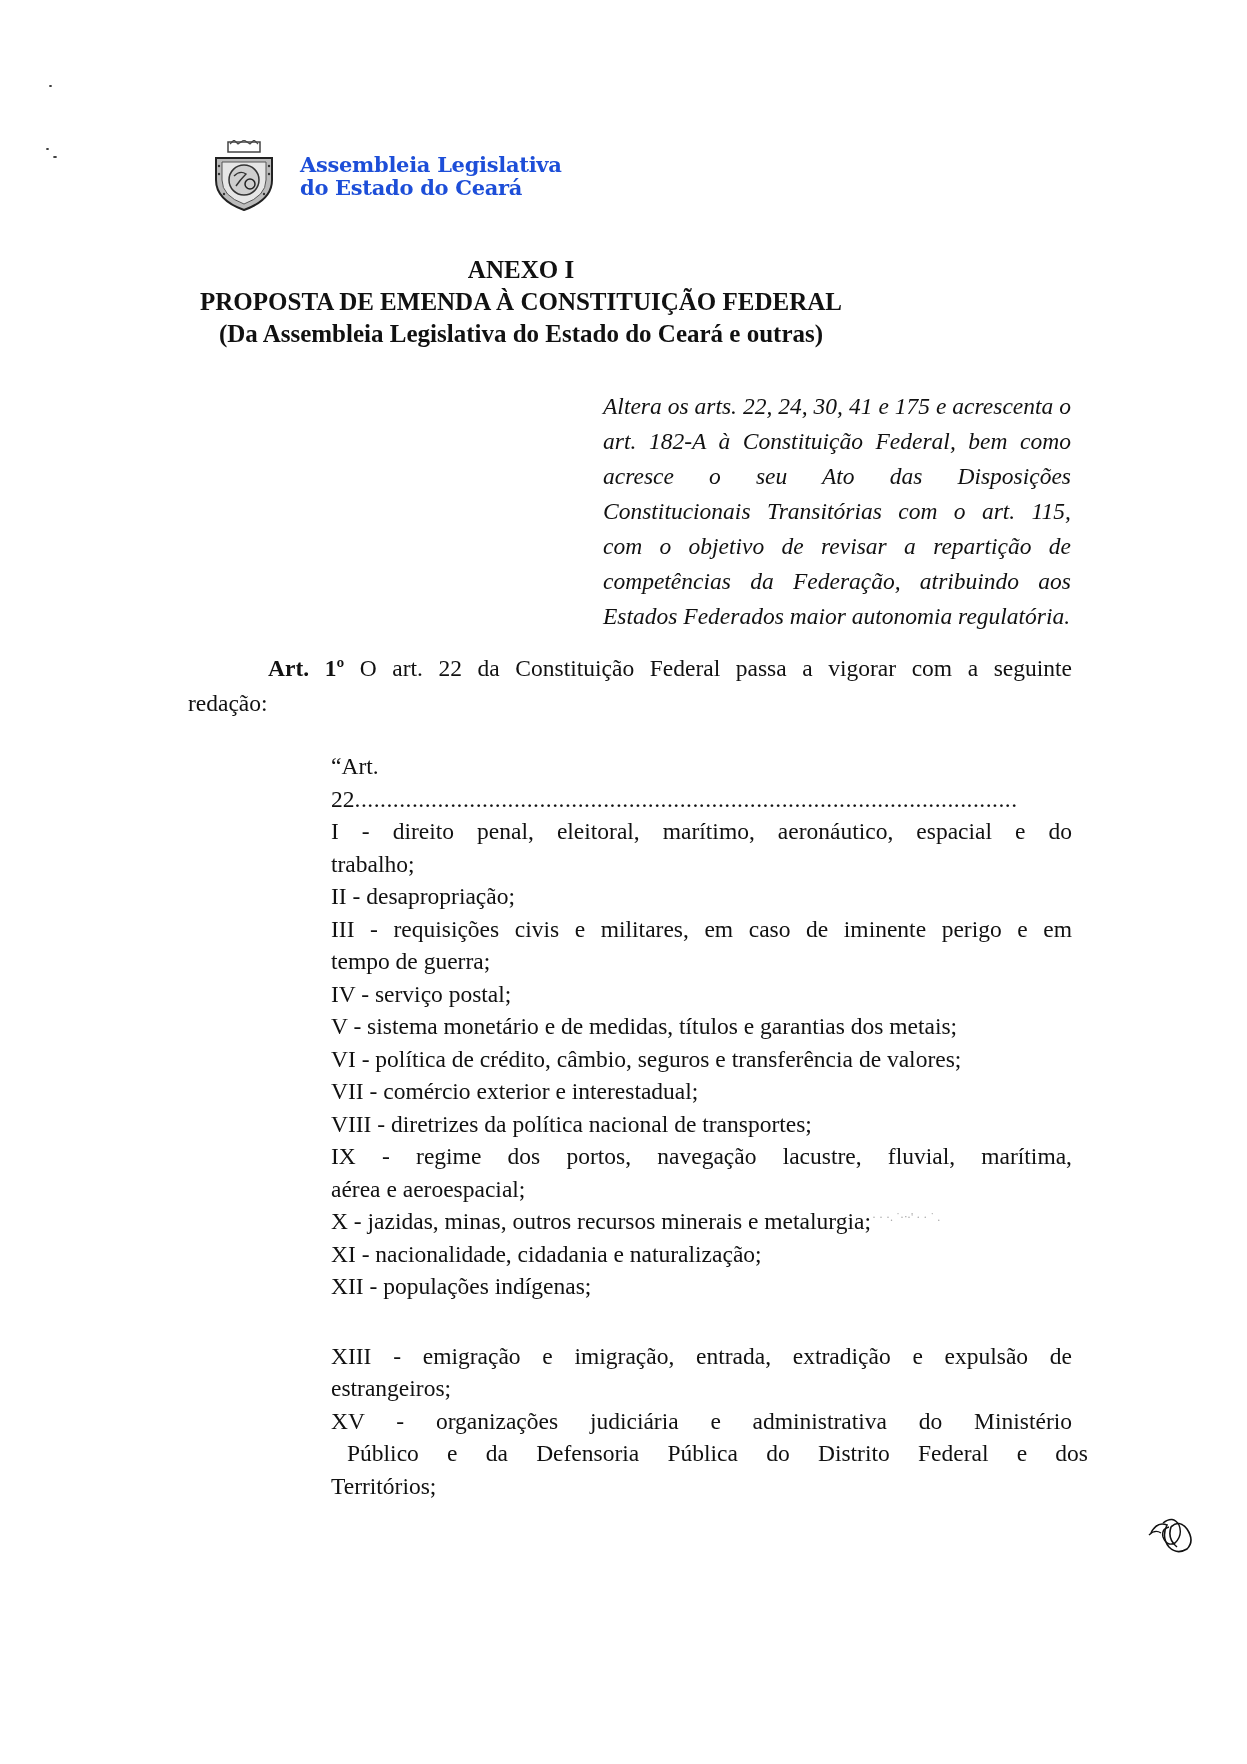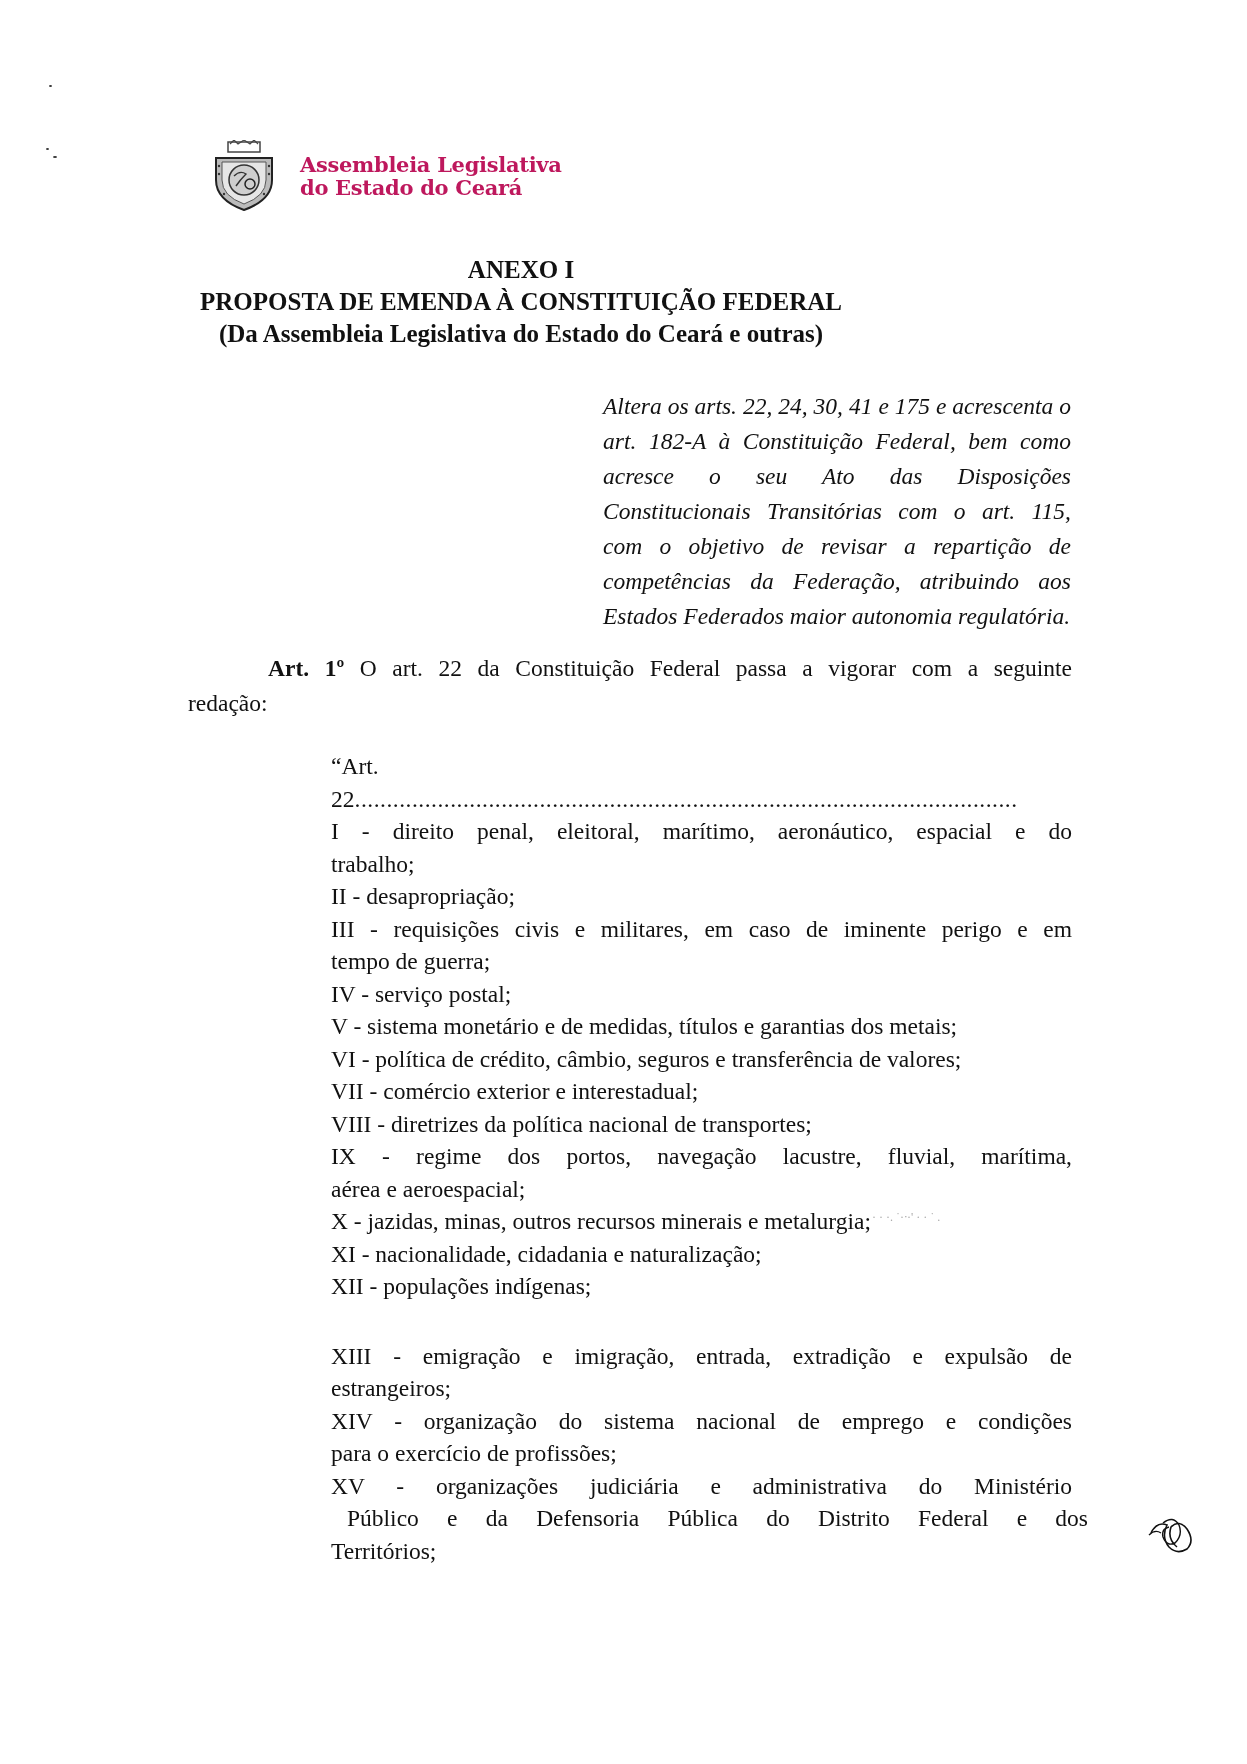--- a/index.html
+++ b/index.html
@@ -3,21 +3,21 @@
   <meta charset="utf-8">
   <style>
     html, body { margin: 0; padding: 0; background: #ffffff; }
     body {
       width: 1247px; height: 1764px; position: relative; overflow: hidden;
       font-family: "Liberation Serif", "DejaVu Serif", serif; color: #111;
     }
     .speck { position: absolute; background: #333; border-radius: 50%; }
     .letterhead { position: absolute; left: 210px; top: 140px; display: flex; align-items: center; }
     .crest { width: 68px; height: 72px; margin-right: 22px; }
-    .org-name { font-family: "DejaVu Serif", "Liberation Serif", serif; font-weight: bold; font-size: 21px; line-height: 23px; color: #be185d; letter-spacing: -0.3px; }
+    .org-name { font-family: "DejaVu Serif", "Liberation Serif", serif; font-weight: bold; font-size: 21px; line-height: 23px; color: #1d4ed8; letter-spacing: -0.3px; }
     .title-block { position: absolute; left: 0; width: 1042px; top: 254px; text-align: center; }
     .title-block div { font-size: 25px; line-height: 32px; font-weight: bold; }
     .ementa {
       position: absolute; left: 603px; top: 389px; width: 468px;
       font-style: italic; font-size: 23.5px; line-height: 35px; text-align: justify;
     }
     .ementa .ln { display: block; text-align-last: justify; white-space: nowrap; }
     .ementa .ln.last { text-align-last: left; }
     .art1 { position: absolute; left: 188px; top: 651px; width: 884px; font-size: 23.5px; line-height: 35px; }
     .art1 .first { padding-left: 80px; display: block; text-align-last: justify; }
@@ -120,24 +120,20 @@
         <span class="row">XI - nacionalidade, cidadania e naturalização;</span>
       </div>
       <div>
         <span class="row">XII - populações indígenas;</span>
       </div>
       <div>
         <span class="row just" style="white-space: nowrap; display: block; word-spacing: 15.8559px; margin-top: 37px;">XIII - emigração e imigração, entrada, extradição e expulsão de</span>
         <span class="row">estrangeiros;</span>
       </div>
       <div>
-        <span class="row just" style="white-space: nowrap; display: block; word-spacing: 15.9427px;">XIV - organização do sistema nacional de emprego e condições</span>
-        <span class="row">para o exercício de profissões;</span>
-      </div>
-      <div>
         <span class="row just" style="white-space: nowrap; display: block; word-spacing: 25.8973px;">XV - organizações judiciária e administrativa do Ministério</span>
         <span class="row just" style="white-space: nowrap; display: block; word-spacing: 22.3628px; margin-left: 16px;">Público e da Defensoria Pública do Distrito Federal e dos</span>
         <span class="row">Territórios;</span>
       </div>
     </div>
 </div>
 
 <div class="noise" style="left:872px;top:1210px;">· ·  ·. ˙·ᐧ·' · · ˙ .</div>
 
 <svg class="rubric" viewBox="0 0 52 44">

